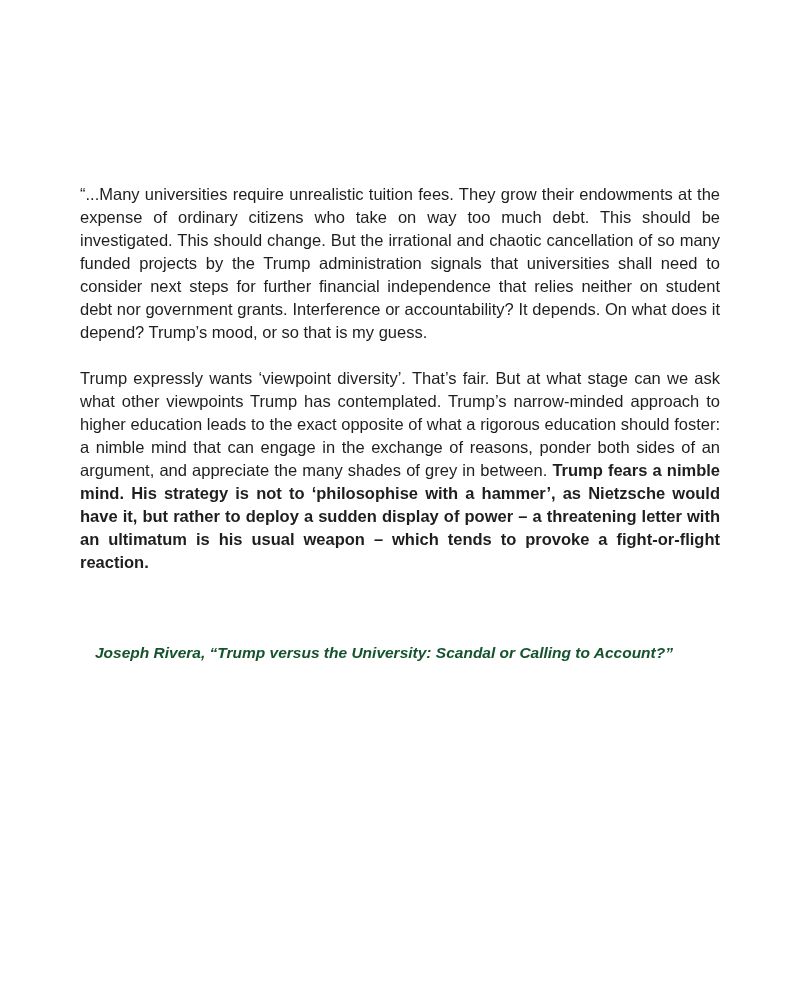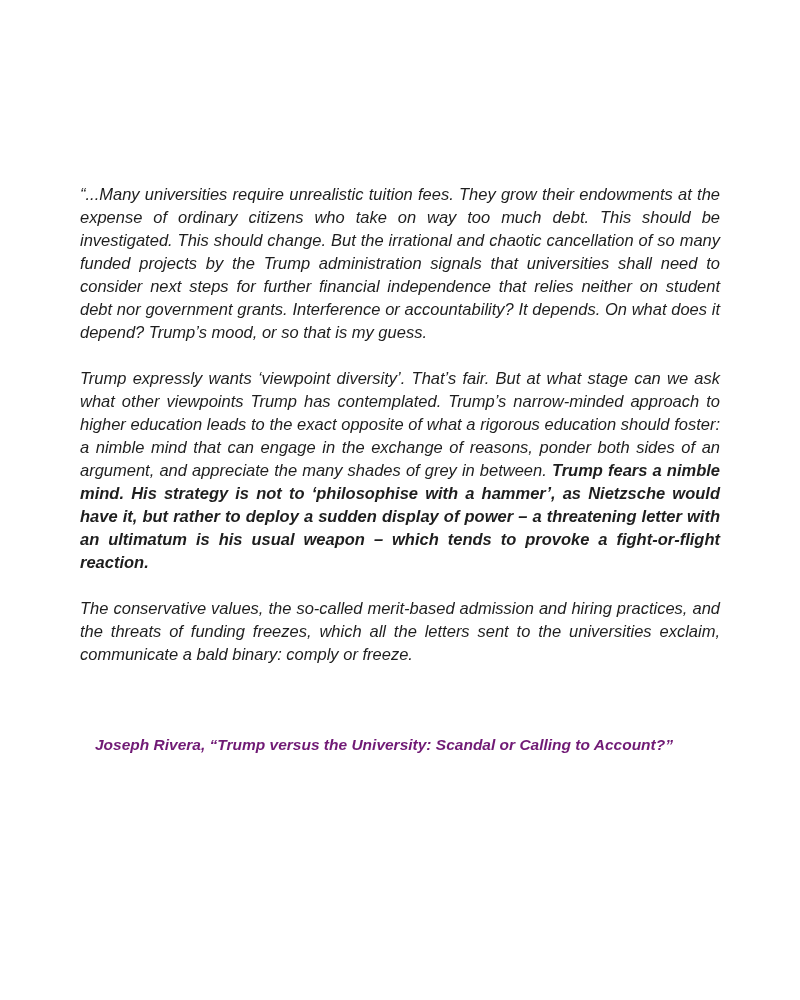--- a/index.html
+++ b/index.html
@@ -25,21 +25,20 @@
     top: 183px;
     left: 80px;
     width: 640px;
     color: #1e1e1e;
     font-size: 16.5px;
     line-height: 23px;
     text-align: justify;
   }
   .content p {
     margin: 0 0 23px 0;
-    font-style: italic;
   }
   .content p:last-of-type {
     margin-bottom: 0;
   }
   .content strong {
     font-weight: 700;
   }
   .citation {
     margin-top: 68px;
     padding-left: 15px;
@@ -53,20 +52,19 @@
 </head>
 <body>
 
 <div class="page" style="background: rgb(255, 255, 255);">
   <div class="content" style="color: rgb(30, 30, 30);">
 
     <p>“...Many universities require unrealistic tuition fees. They grow their endowments at the expense of ordinary citizens who take on way too much debt. This should be investigated. This should change. But the irrational and chaotic cancellation of so many funded projects by the Trump administration signals that universities shall need to consider next steps for further financial independence that relies neither on student debt nor government grants. Interference or accountability? It depends. On what does it depend? Trump’s mood, or so that is my guess.</p>
 
     <p><span>Trump expressly wants ‘viewpoint diversity’. That’s fair. But at what stage can we ask what other viewpoints Trump has contemplated. Trump’s narrow-minded approach to higher education leads to the exact opposite of what a rigorous education should foster: a nimble mind that can engage in the exchange of reasons, ponder both sides of an argument, and appreciate the many shades of grey in between. </span><strong>Trump fears a nimble mind. His strategy is not to ‘philosophise with a hammer’, as Nietzsche would have it, but rather to deploy a sudden display of power – a threatening letter with an ultimatum is his usual weapon – which tends to provoke a fight-or-flight reaction.</strong></p>
 
-    <p>The conservative values, the so-called merit-based admission and hiring practices, and the threats of funding freezes, which all the letters sent to the universities exclaim, communicate a bald binary: comply or freeze.</p>
 
-    <div class="citation" style="color: #701a75;">
+    <div class="citation" style="color: #14532d;">
       <div>Joseph Rivera, “Trump versus the University: Scandal or Calling to Account?”</div>
     </div>
 
   </div>
 </div>
 
 </body></html>

